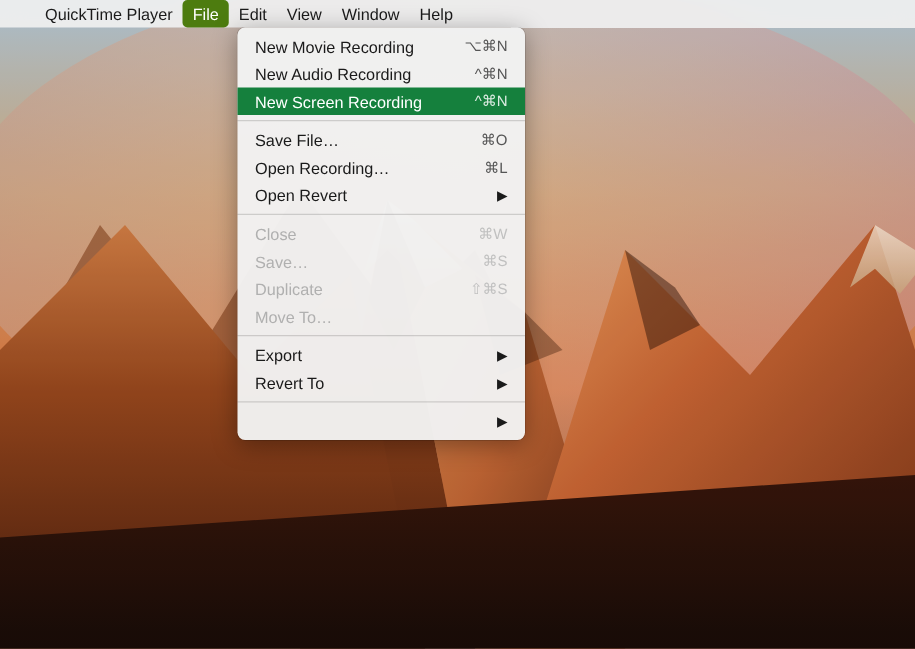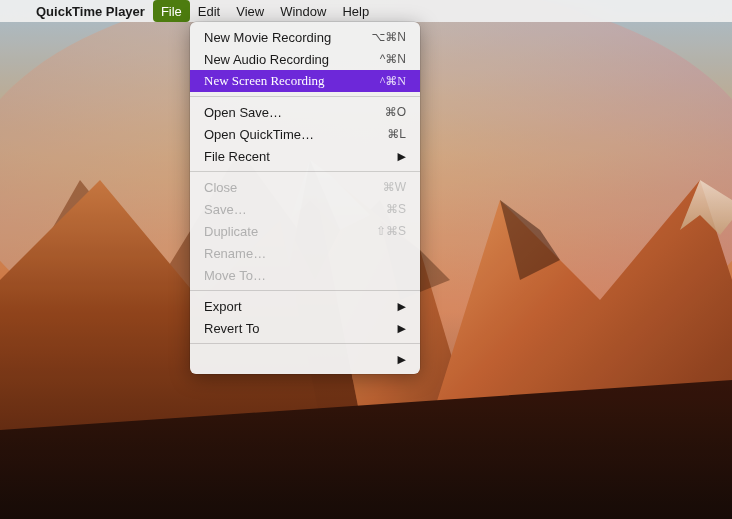--- a/index.html
+++ b/index.html
@@ -74,21 +74,21 @@
       color: white;
     }
 
     .apple-logo {
       font-size: 15px;
       margin-right: 4px;
       padding: 0 8px;
     }
 
     .app-name {
-      font-weight: 700;
+      font-weight: 400;
       padding: 0 8px;
     }
 
     
     .dropdown-menu {
       position: absolute;
       top: 22px;
       left: 190px;
       width: 230px;
       background: rgba(242, 242, 242, 0.97);
@@ -104,23 +104,22 @@
       align-items: center;
       justify-content: space-between;
       padding: 2px 14px;
       height: 22px;
       cursor: default;
       color: #1a1a1a;
       border-radius: 0;
     }
 
     .menu-item.highlighted {
-      background: #6d28d9;
+      background: #15803d;
       color: white;
-      font-family: Liberation Serif, serif;
     }
 
     .menu-item.disabled {
       color: #b0b0b0;
     }
 
     .menu-item .shortcut {
       color: #555;
       font-size: 12px;
       margin-left: auto;
@@ -251,54 +250,51 @@
   </div>
 
   <div class="menu-item highlighted">
     <span class="menu-item-label">New Screen Recording</span>
     <span class="shortcut">^⌘N</span>
   </div>
 
   <div class="menu-separator"></div>
 
   <div class="menu-item">
-    <span class="menu-item-label">Open Save…</span>
+    <span class="menu-item-label">Save File…</span>
     <span class="shortcut">⌘O</span>
   </div>
 
   <div class="menu-item">
-    <span class="menu-item-label">Open QuickTime…</span>
+    <span class="menu-item-label">Open Recording…</span>
     <span class="shortcut">⌘L</span>
   </div>
 
   <div class="menu-item">
-    <span class="menu-item-label">File Recent</span>
+    <span class="menu-item-label">Open Revert</span>
     <span class="arrow">▶</span>
   </div>
 
   <div class="menu-separator"></div>
 
   <div class="menu-item disabled">
     <span class="menu-item-label">Close</span>
     <span class="shortcut">⌘W</span>
   </div>
 
   <div class="menu-item disabled">
     <span class="menu-item-label">Save…</span>
     <span class="shortcut">⌘S</span>
   </div>
 
   <div class="menu-item disabled">
     <span class="menu-item-label">Duplicate</span>
     <span class="shortcut">⇧⌘S</span>
   </div>
 
-  <div class="menu-item disabled">
-    <span class="menu-item-label">Rename…</span>
-  </div>
 
   <div class="menu-item disabled">
     <span class="menu-item-label">Move To…</span>
   </div>
 
   <div class="menu-separator"></div>
 
   <div class="menu-item">
     <span class="menu-item-label">Export</span>
     <span class="arrow">▶</span>

